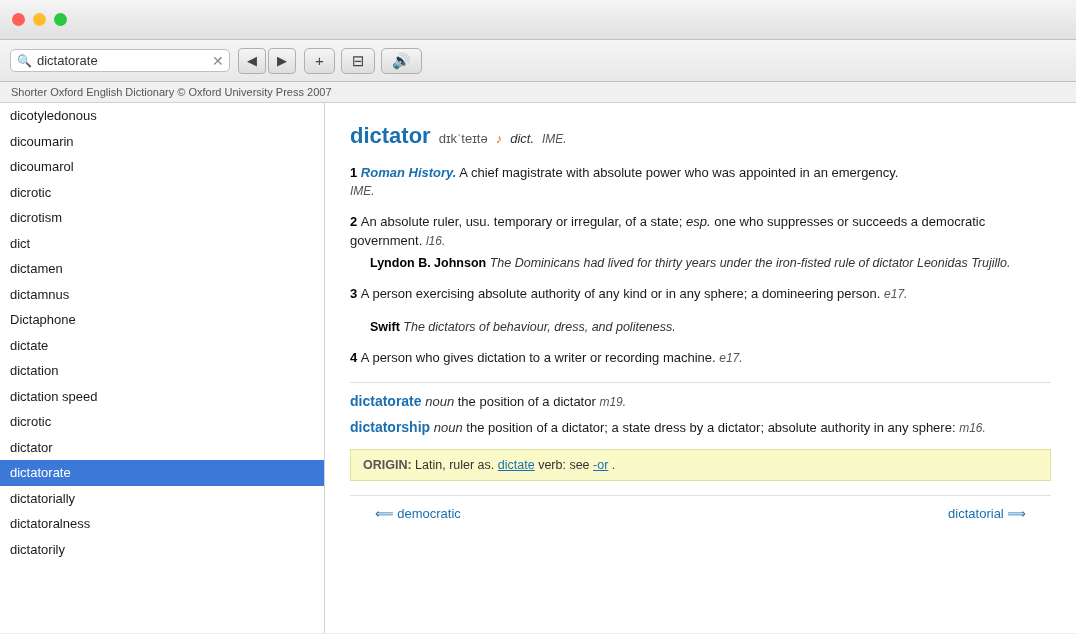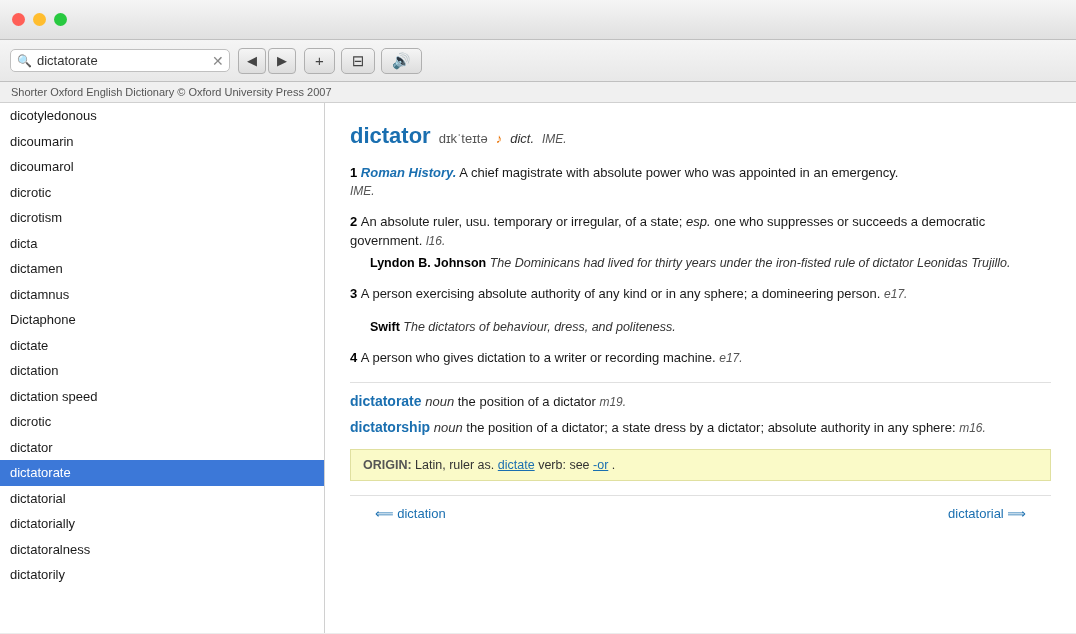--- a/index.html
+++ b/index.html
@@ -329,31 +329,30 @@
 </div>
 
 <div class="main-content">
 
   <div class="sidebar">
     <div class="sidebar-item">dicotyledonous</div>
     <div class="sidebar-item">dicoumarin</div>
     <div class="sidebar-item">dicoumarol</div>
     <div class="sidebar-item">dicrotic</div>
     <div class="sidebar-item">dicrotism</div>
-    <div class="sidebar-item">dicta</div>
+    <div class="sidebar-item">dict</div>
     <div class="sidebar-item">dictamen</div>
     <div class="sidebar-item">dictamnus</div>
     <div class="sidebar-item">Dictaphone</div>
     <div class="sidebar-item">dictate</div>
     <div class="sidebar-item">dictation</div>
     <div class="sidebar-item">dictation speed</div>
     <div class="sidebar-item">dicrotic</div>
     <div class="sidebar-item">dictator</div>
     <div class="sidebar-item active">dictatorate</div>
-    <div class="sidebar-item">dictatorial</div>
     <div class="sidebar-item">dictatorially</div>
     <div class="sidebar-item">dictatoralness</div>
     <div class="sidebar-item">dictatorily</div>
 
   </div>
 
   <div class="article-wrapper">
     <div class="article">
 
       <div class="entry-header">
@@ -420,20 +419,20 @@
       <div class="origin-box">
         <span class="origin-label">ORIGIN:</span>
         <span>Latin, ruler as.</span>
         <a class="origin-link">dictate</a>
         <span> verb: see </span>
         <a class="origin-link">-or</a>
         <span>.</span>
       </div>
 
       <div class="nav-footer">
-        <span class="nav-prev">⟸ dictation</span>
+        <span class="nav-prev">⟸ democratic</span>
         <span class="nav-next">dictatorial ⟹</span>
       </div>
 
     </div>
   </div>
 
 </div>
 
 </body></html>

